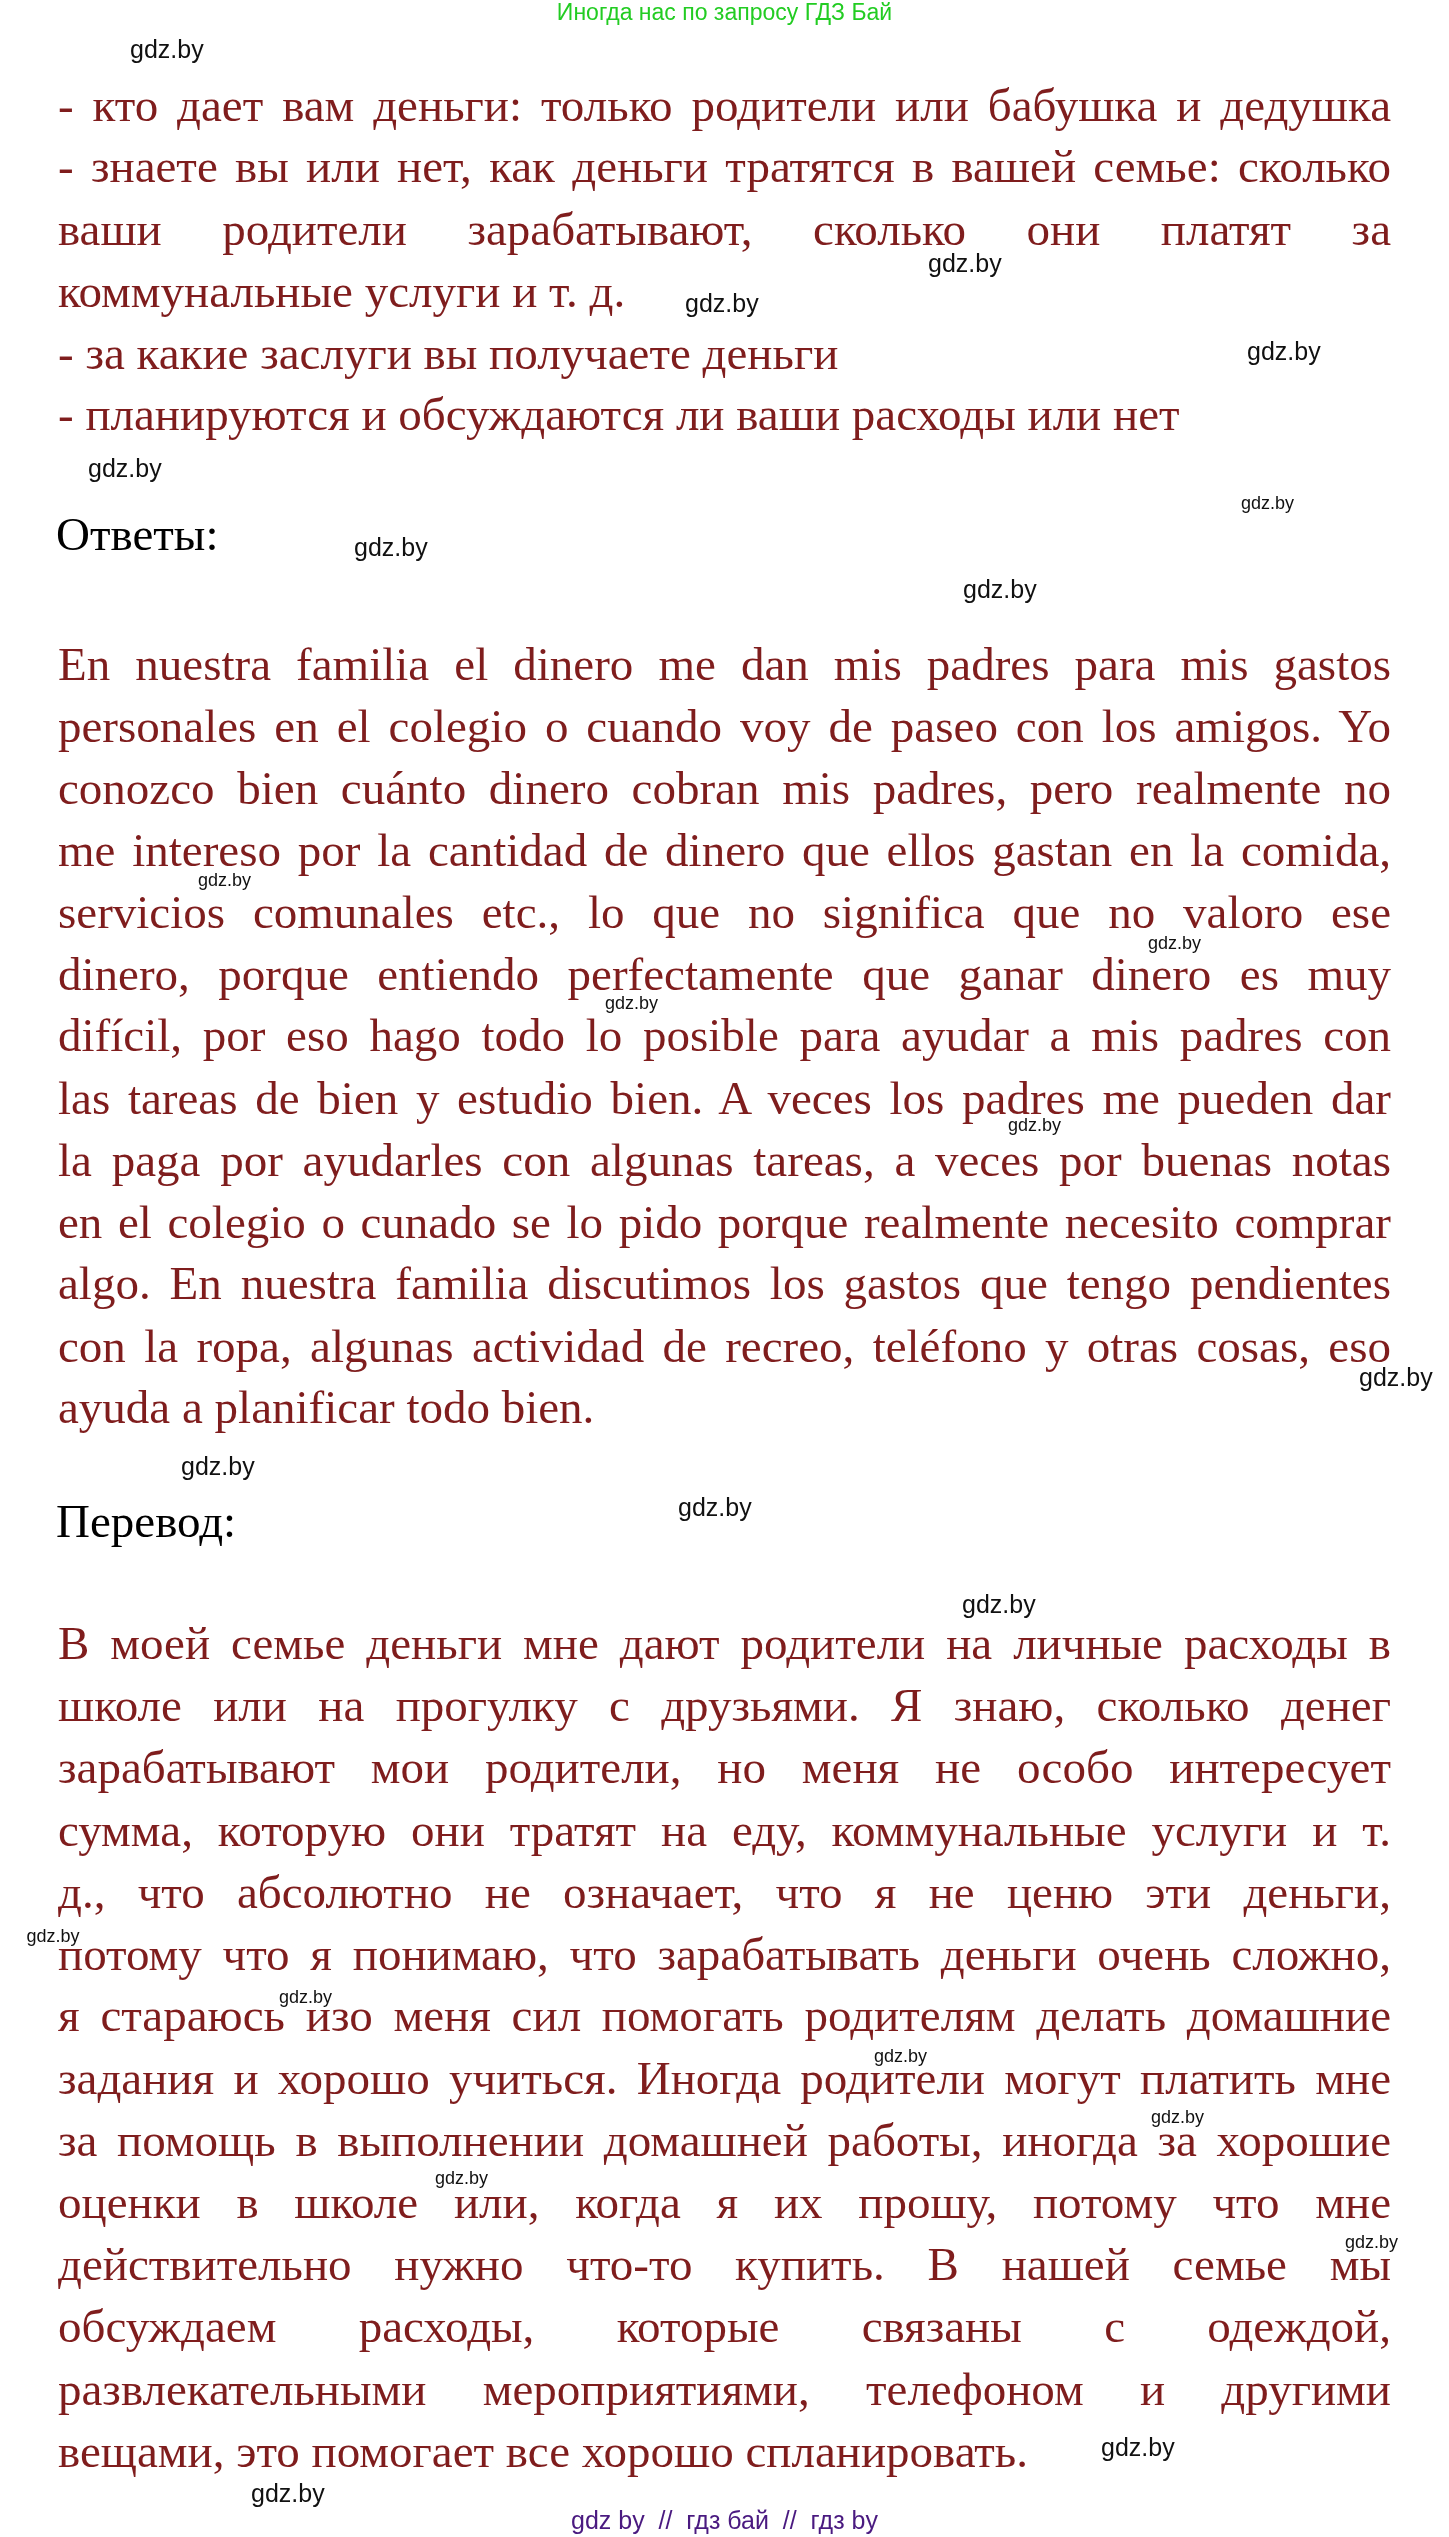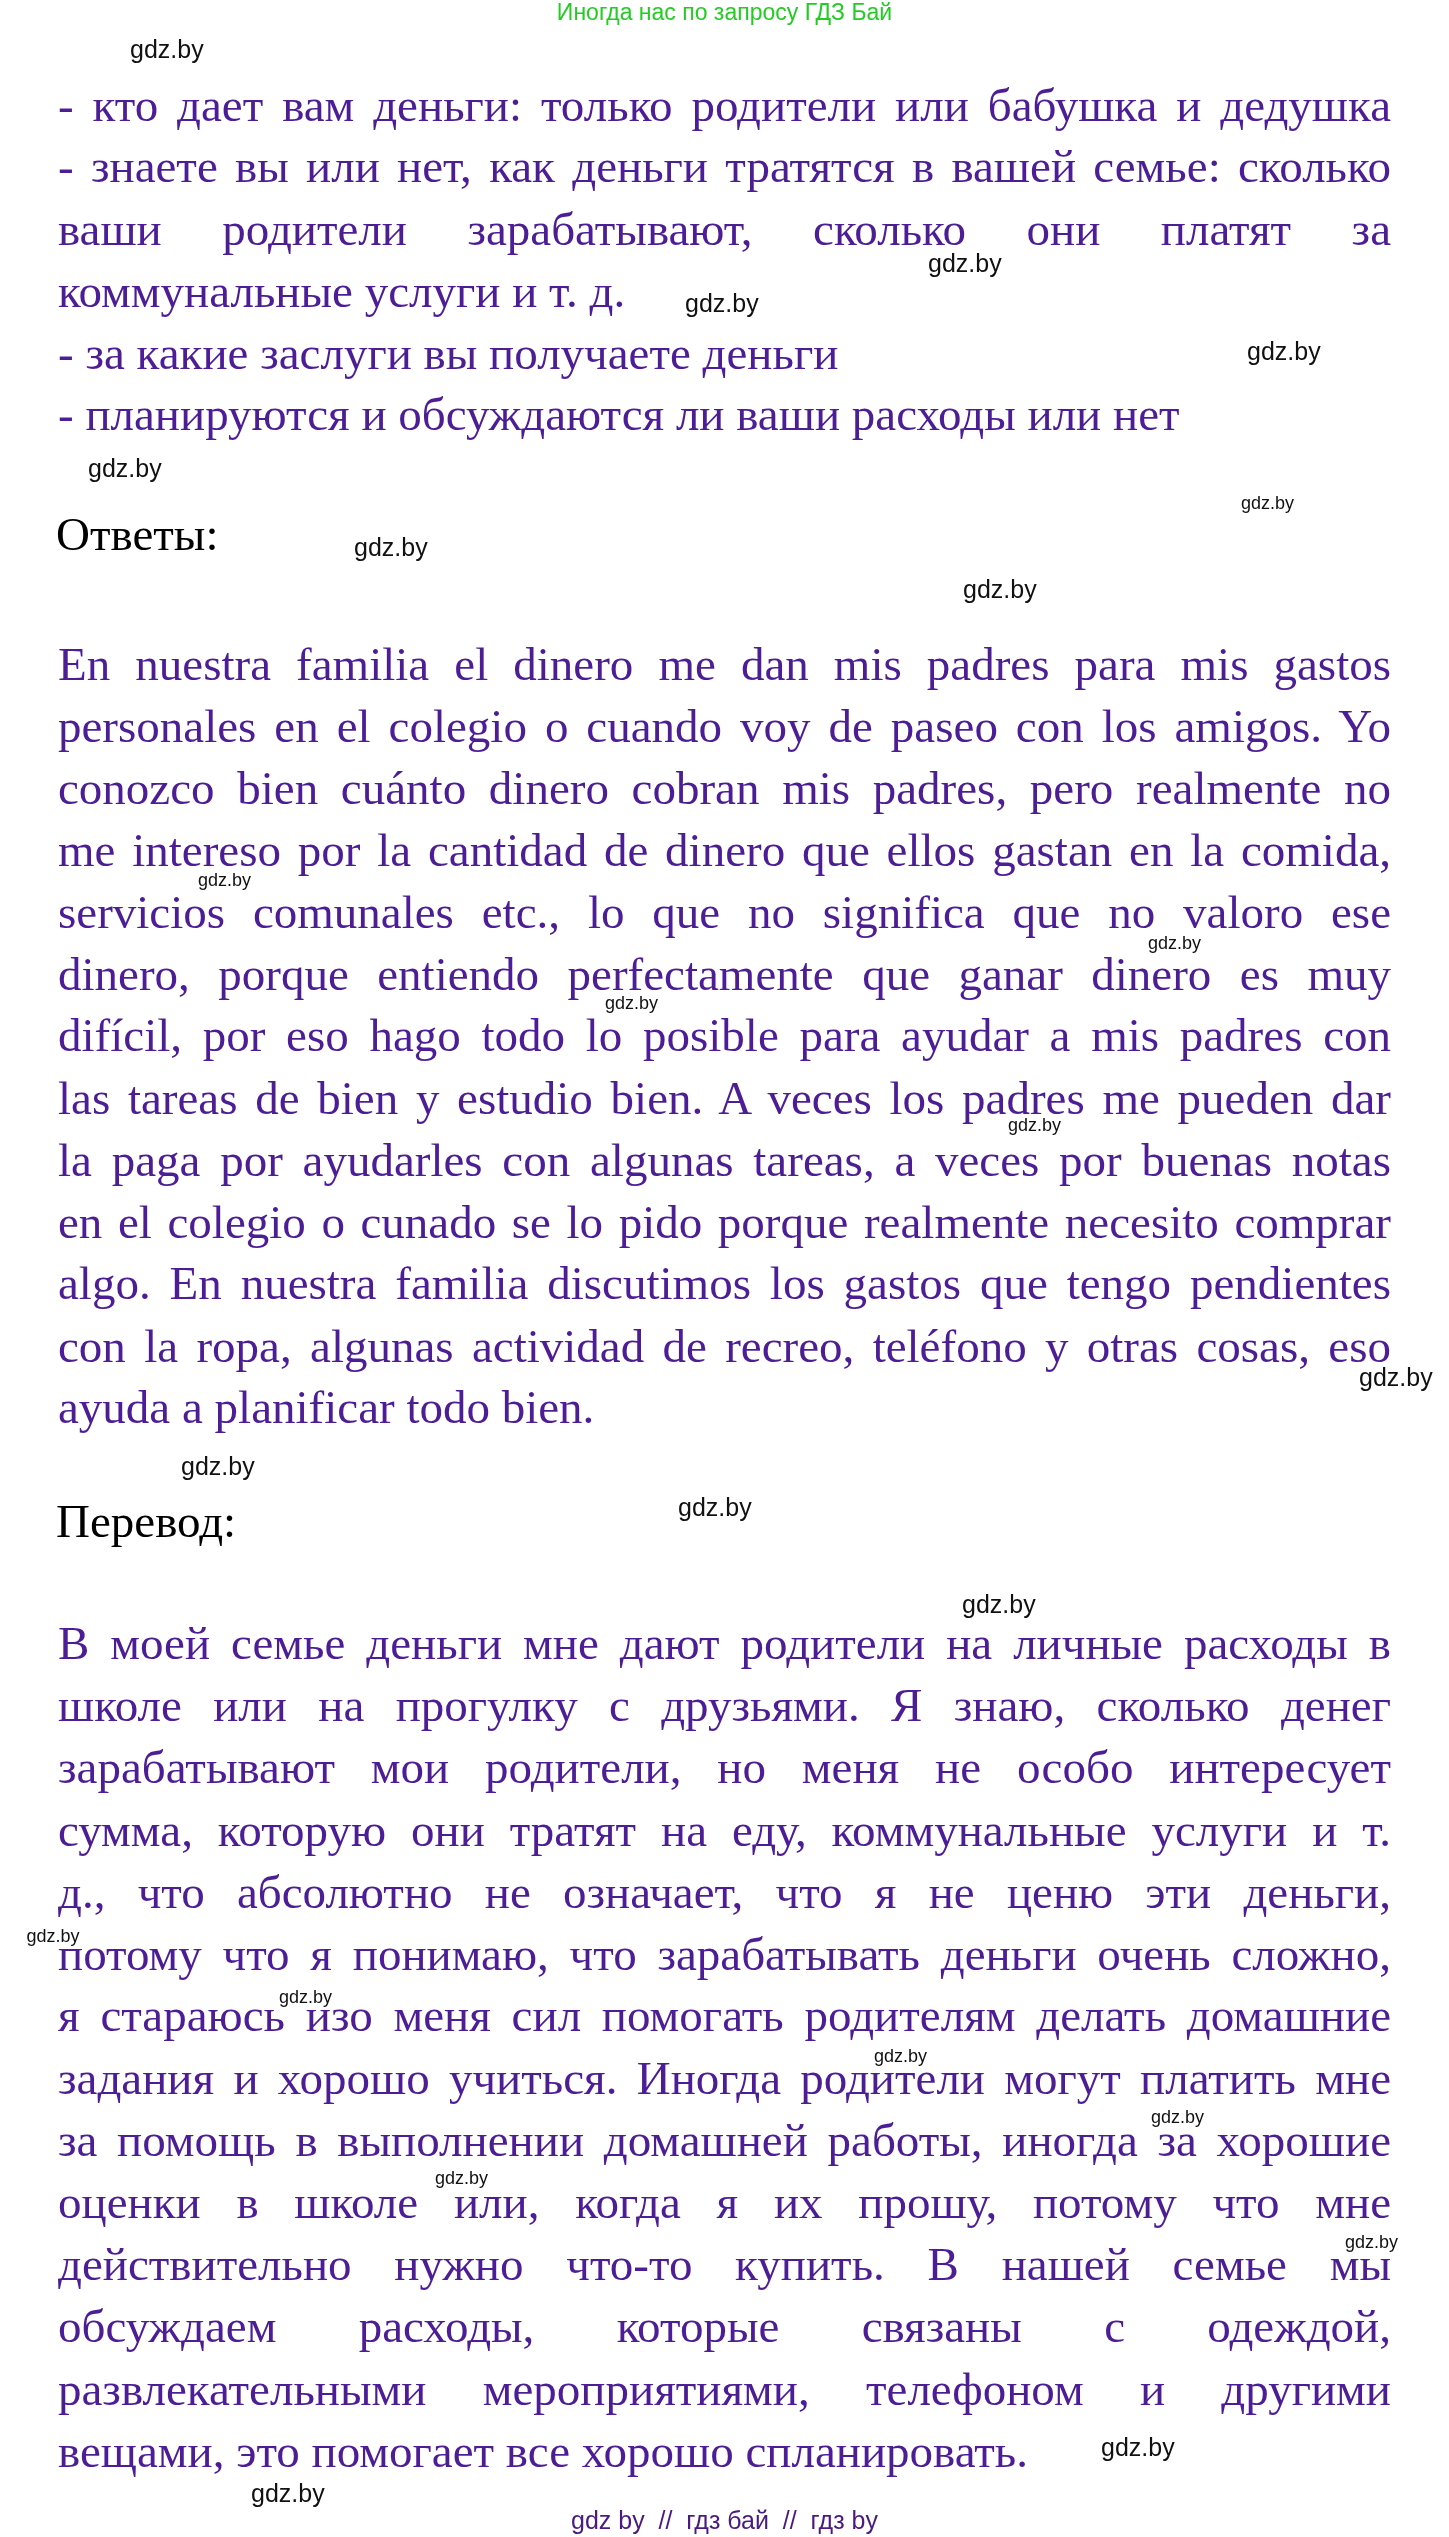--- a/index.html
+++ b/index.html
@@ -10,21 +10,21 @@
     font-size: 23px; line-height: 25.6px; color: #22cc22;
   }
   .footer {
     position: absolute; left: 0; width: 1449px; top: 2505px; height: 32px;
     text-align: center; font-family: "Liberation Sans", sans-serif;
     font-size: 25px; line-height: 31px; color: #4a1a80; white-space: pre;
   }
   .line {
     position: absolute; left: 58px; width: 1333px; height: 60px;
     font-family: "Liberation Serif", serif; font-size: 47px; line-height: 60px;
-    color: #4c1d95; white-space: nowrap;
+    color: #7f1d1d; white-space: nowrap;
     text-align: justify; text-align-last: justify;
   }
   .line.last { text-align-last: left; }
   .heading {
     position: absolute; left: 56px; height: 60px;
     font-family: "Liberation Serif", serif; font-size: 47px; line-height: 60px;
     color: #000; white-space: nowrap;
   }
   .wm {
     position: absolute; font-family: "Liberation Sans", sans-serif;

